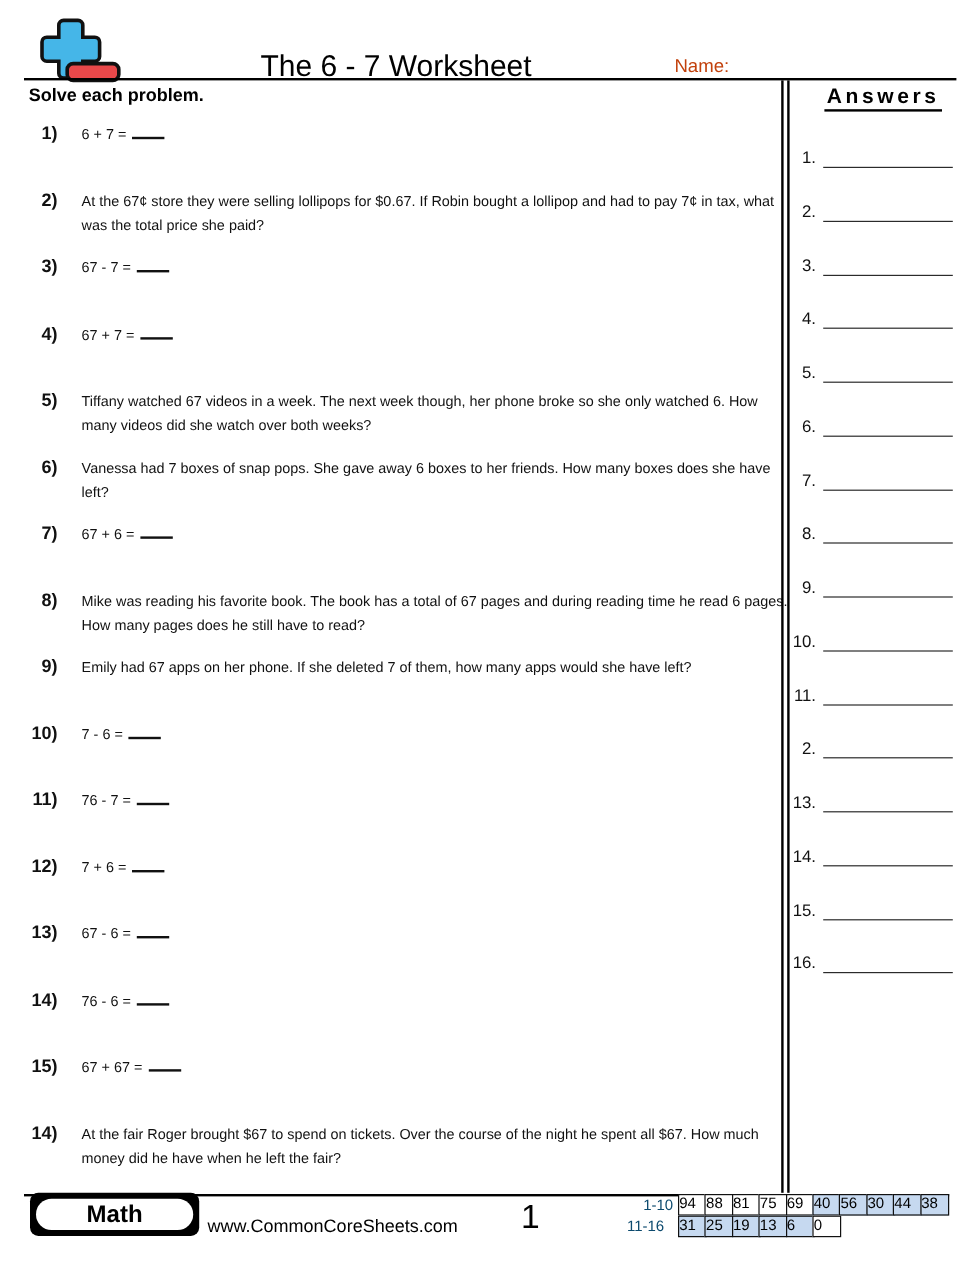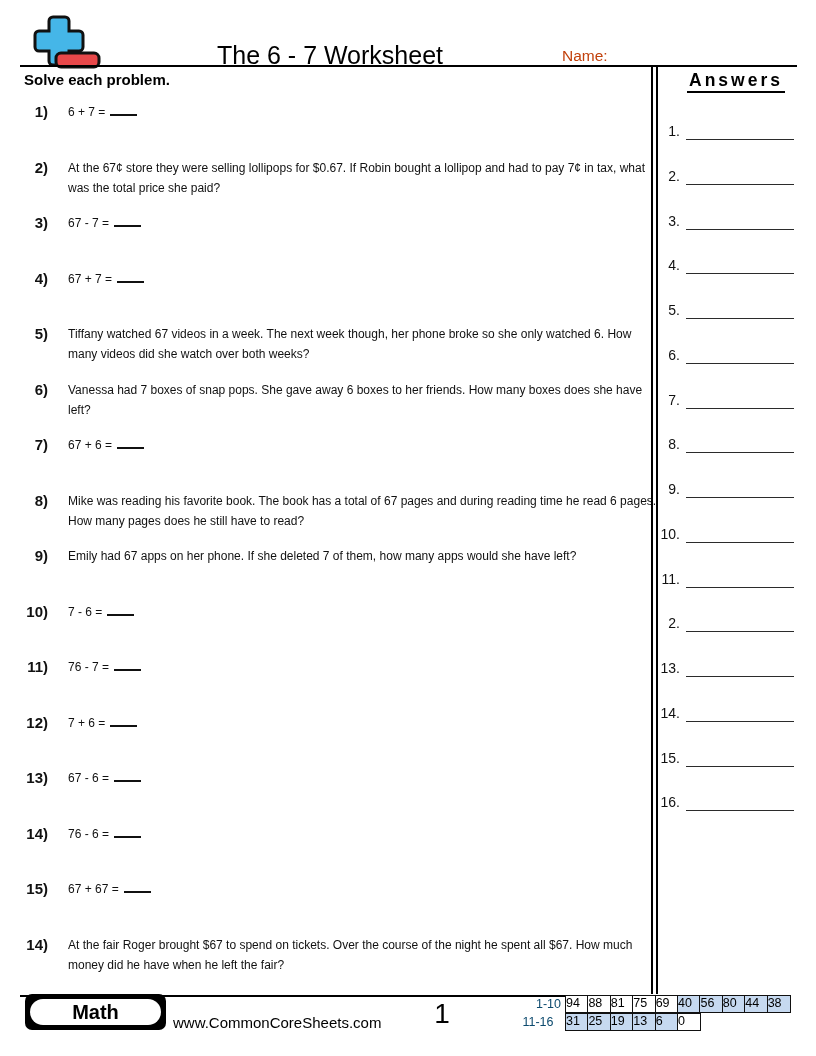--- a/index.html
+++ b/index.html
@@ -215,21 +215,21 @@
     <div class="grade-label" style="left:515px; top:995px;">1-10</div>
     <div class="grade-label" style="left:515px; top:1013px;text-align:center;">11-16</div>
     <div class="grade-row" style="top:995px;">
       <span class="gcell">94</span>
       <span class="gcell">88</span>
       <span class="gcell">81</span>
       <span class="gcell">75</span>
       <span class="gcell">69</span>
       <span class="gcell shaded">40</span>
       <span class="gcell shaded">56</span>
-      <span class="gcell shaded">80</span>
+      <span class="gcell shaded">30</span>
       <span class="gcell shaded">44</span>
       <span class="gcell shaded">38</span>
     </div>
     <div class="grade-row" style="top:1013px;">
       <span class="gcell shaded">31</span>
       <span class="gcell shaded">25</span>
       <span class="gcell shaded">19</span>
       <span class="gcell shaded">13</span>
       <span class="gcell shaded">6</span>
       <span class="gcell">0</span>

